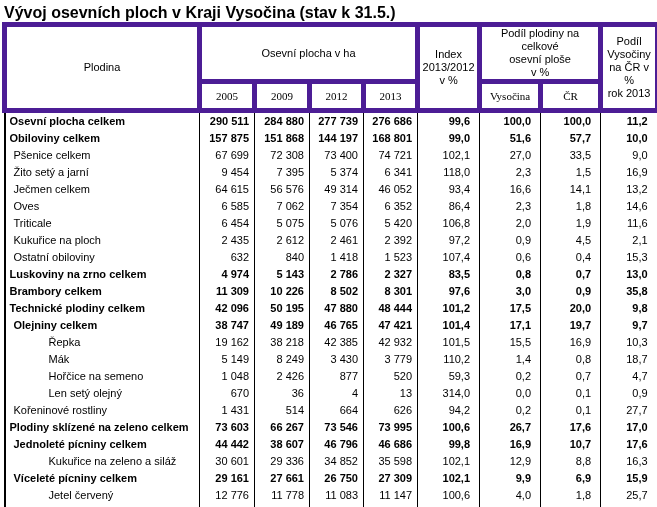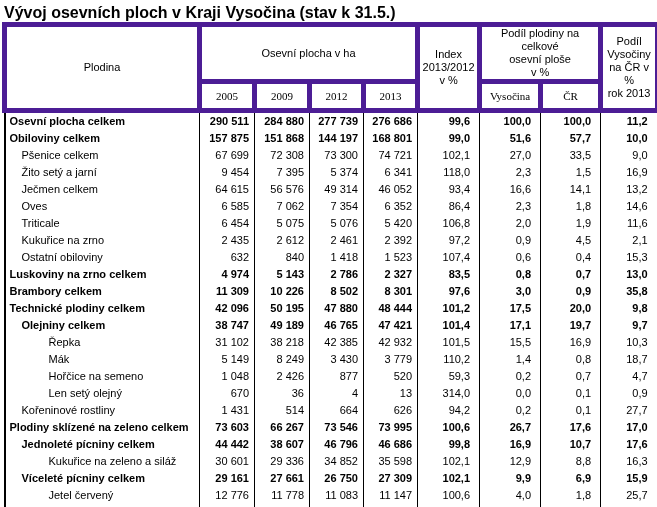--- a/index.html
+++ b/index.html
@@ -45,21 +45,21 @@
   thead tr.h2 th { height: 24px; font-family: Liberation Serif, serif; }
   tbody td {
     border-left: 1px solid #000000;
     border-right: 1px solid #000000;
     height: 17px;
     line-height: 17px;
   }
   tbody tr td:first-child { border-left: none; }
   tbody tr td:last-child  { border-right: none; }
   td.label { text-align: left; padding-left: 4px; margin-left: 8px; }
-  td.label.ind1 { padding-left: 16px; }
+  td.label.ind1 { padding-left: 8px; }
   td.label.ind2 { padding-left: 43px; }
   td.num { text-align: right; padding-right: 5px; }
   tbody tr td.num:nth-child(n+6) { padding-right: 9px; }
   .bold { font-weight: bold; }
 </style>
 </head>
 <body>
 
 <div class="page-title">Vývoj osevních ploch v Kraji Vysočina (stav k 31.5.)</div>
 
@@ -119,21 +119,21 @@
         <td class="num bold">168 801</td>
         <td class="num bold">99,0</td>
         <td class="num bold">51,6</td>
         <td class="num bold">57,7</td>
         <td class="num bold">10,0</td>
       </tr>
       <tr>
         <td class="label ind1">Pšenice celkem</td>
         <td class="num">67 699</td>
         <td class="num">72 308</td>
-        <td class="num">73 300</td>
+        <td class="num">73 400</td>
         <td class="num">74 721</td>
         <td class="num">102,1</td>
         <td class="num">27,0</td>
         <td class="num">33,5</td>
         <td class="num">9,0</td>
       </tr>
       <tr>
         <td class="label ind1">Žito setý a jarní</td>
         <td class="num">9 454</td>
         <td class="num">7 395</td>
@@ -171,21 +171,21 @@
         <td class="num">6 454</td>
         <td class="num">5 075</td>
         <td class="num">5 076</td>
         <td class="num">5 420</td>
         <td class="num">106,8</td>
         <td class="num">2,0</td>
         <td class="num">1,9</td>
         <td class="num">11,6</td>
       </tr>
       <tr>
-        <td class="label ind1">Kukuřice na zrno</td>
+        <td class="label ind1">Kukuřice na ploch</td>
         <td class="num">2 435</td>
         <td class="num">2 612</td>
         <td class="num">2 461</td>
         <td class="num">2 392</td>
         <td class="num">97,2</td>
         <td class="num">0,9</td>
         <td class="num">4,5</td>
         <td class="num">2,1</td>
       </tr>
       <tr>
@@ -238,21 +238,21 @@
         <td class="num bold">49 189</td>
         <td class="num bold">46 765</td>
         <td class="num bold">47 421</td>
         <td class="num bold">101,4</td>
         <td class="num bold">17,1</td>
         <td class="num bold">19,7</td>
         <td class="num bold">9,7</td>
       </tr>
       <tr>
         <td class="label ind2">Řepka</td>
-        <td class="num">31 102</td>
+        <td class="num">19 162</td>
         <td class="num">38 218</td>
         <td class="num">42 385</td>
         <td class="num">42 932</td>
         <td class="num">101,5</td>
         <td class="num">15,5</td>
         <td class="num">16,9</td>
         <td class="num">10,3</td>
       </tr>
       <tr>
         <td class="label ind2">Mák</td>

